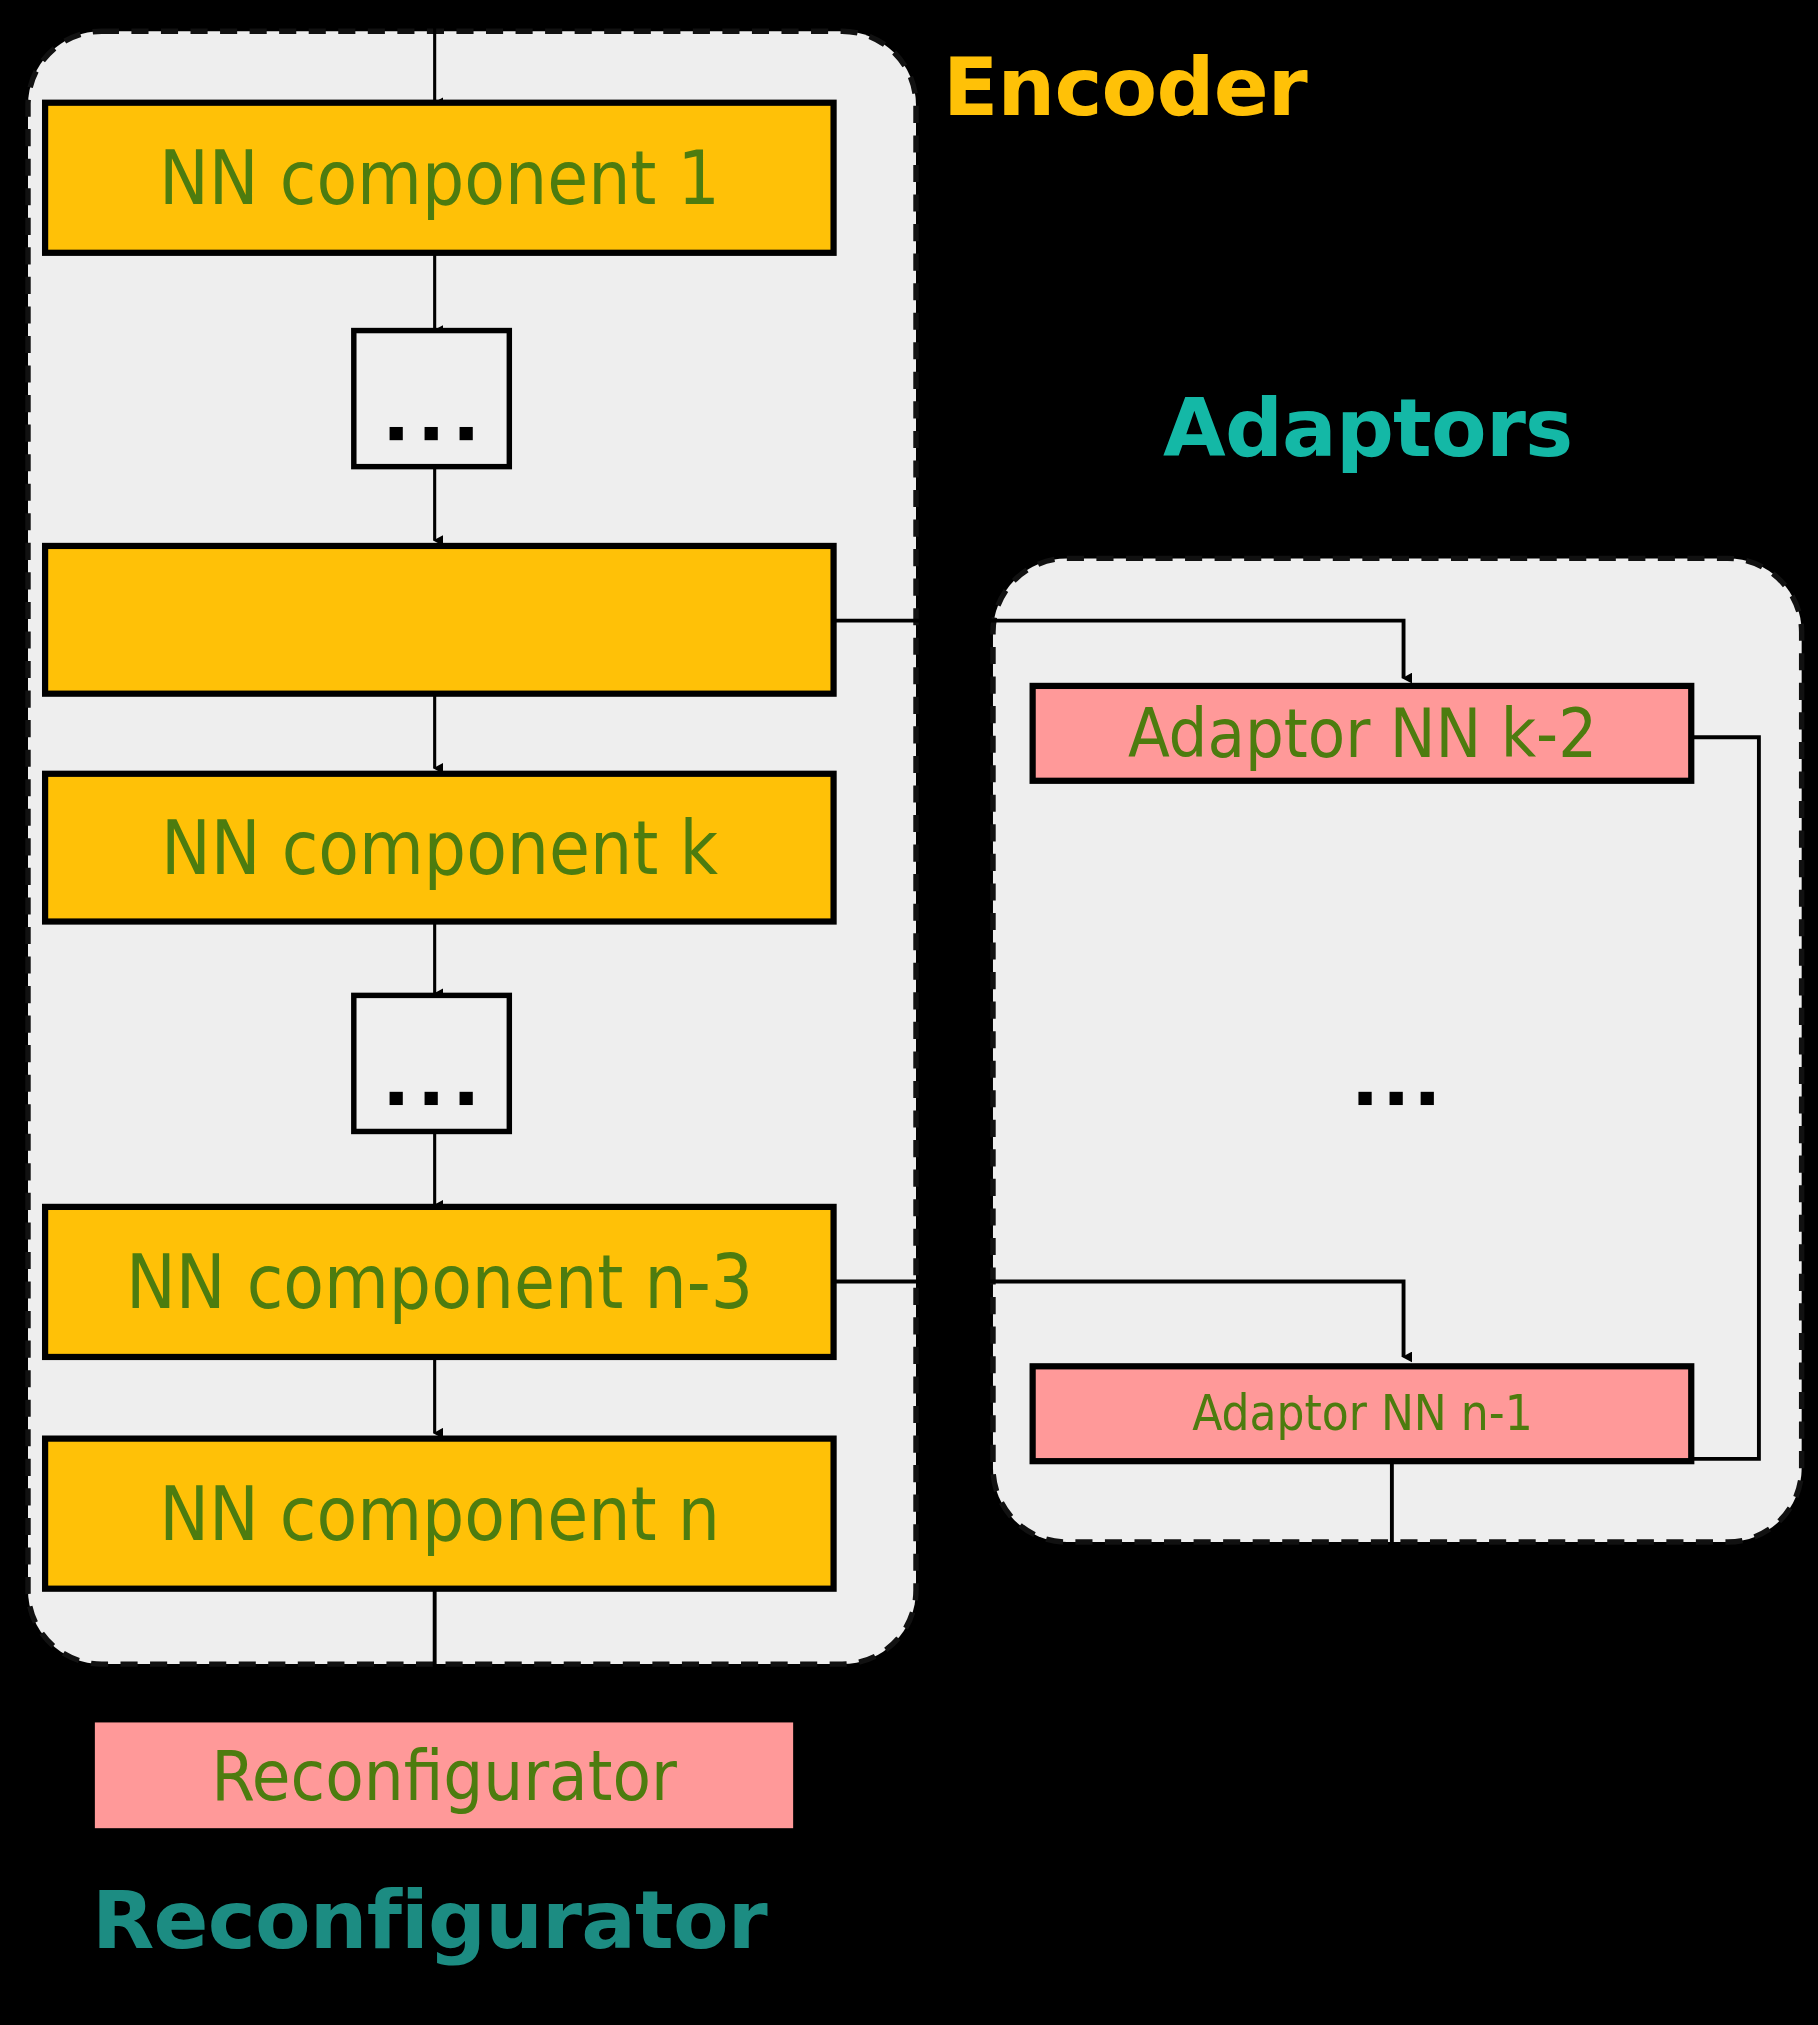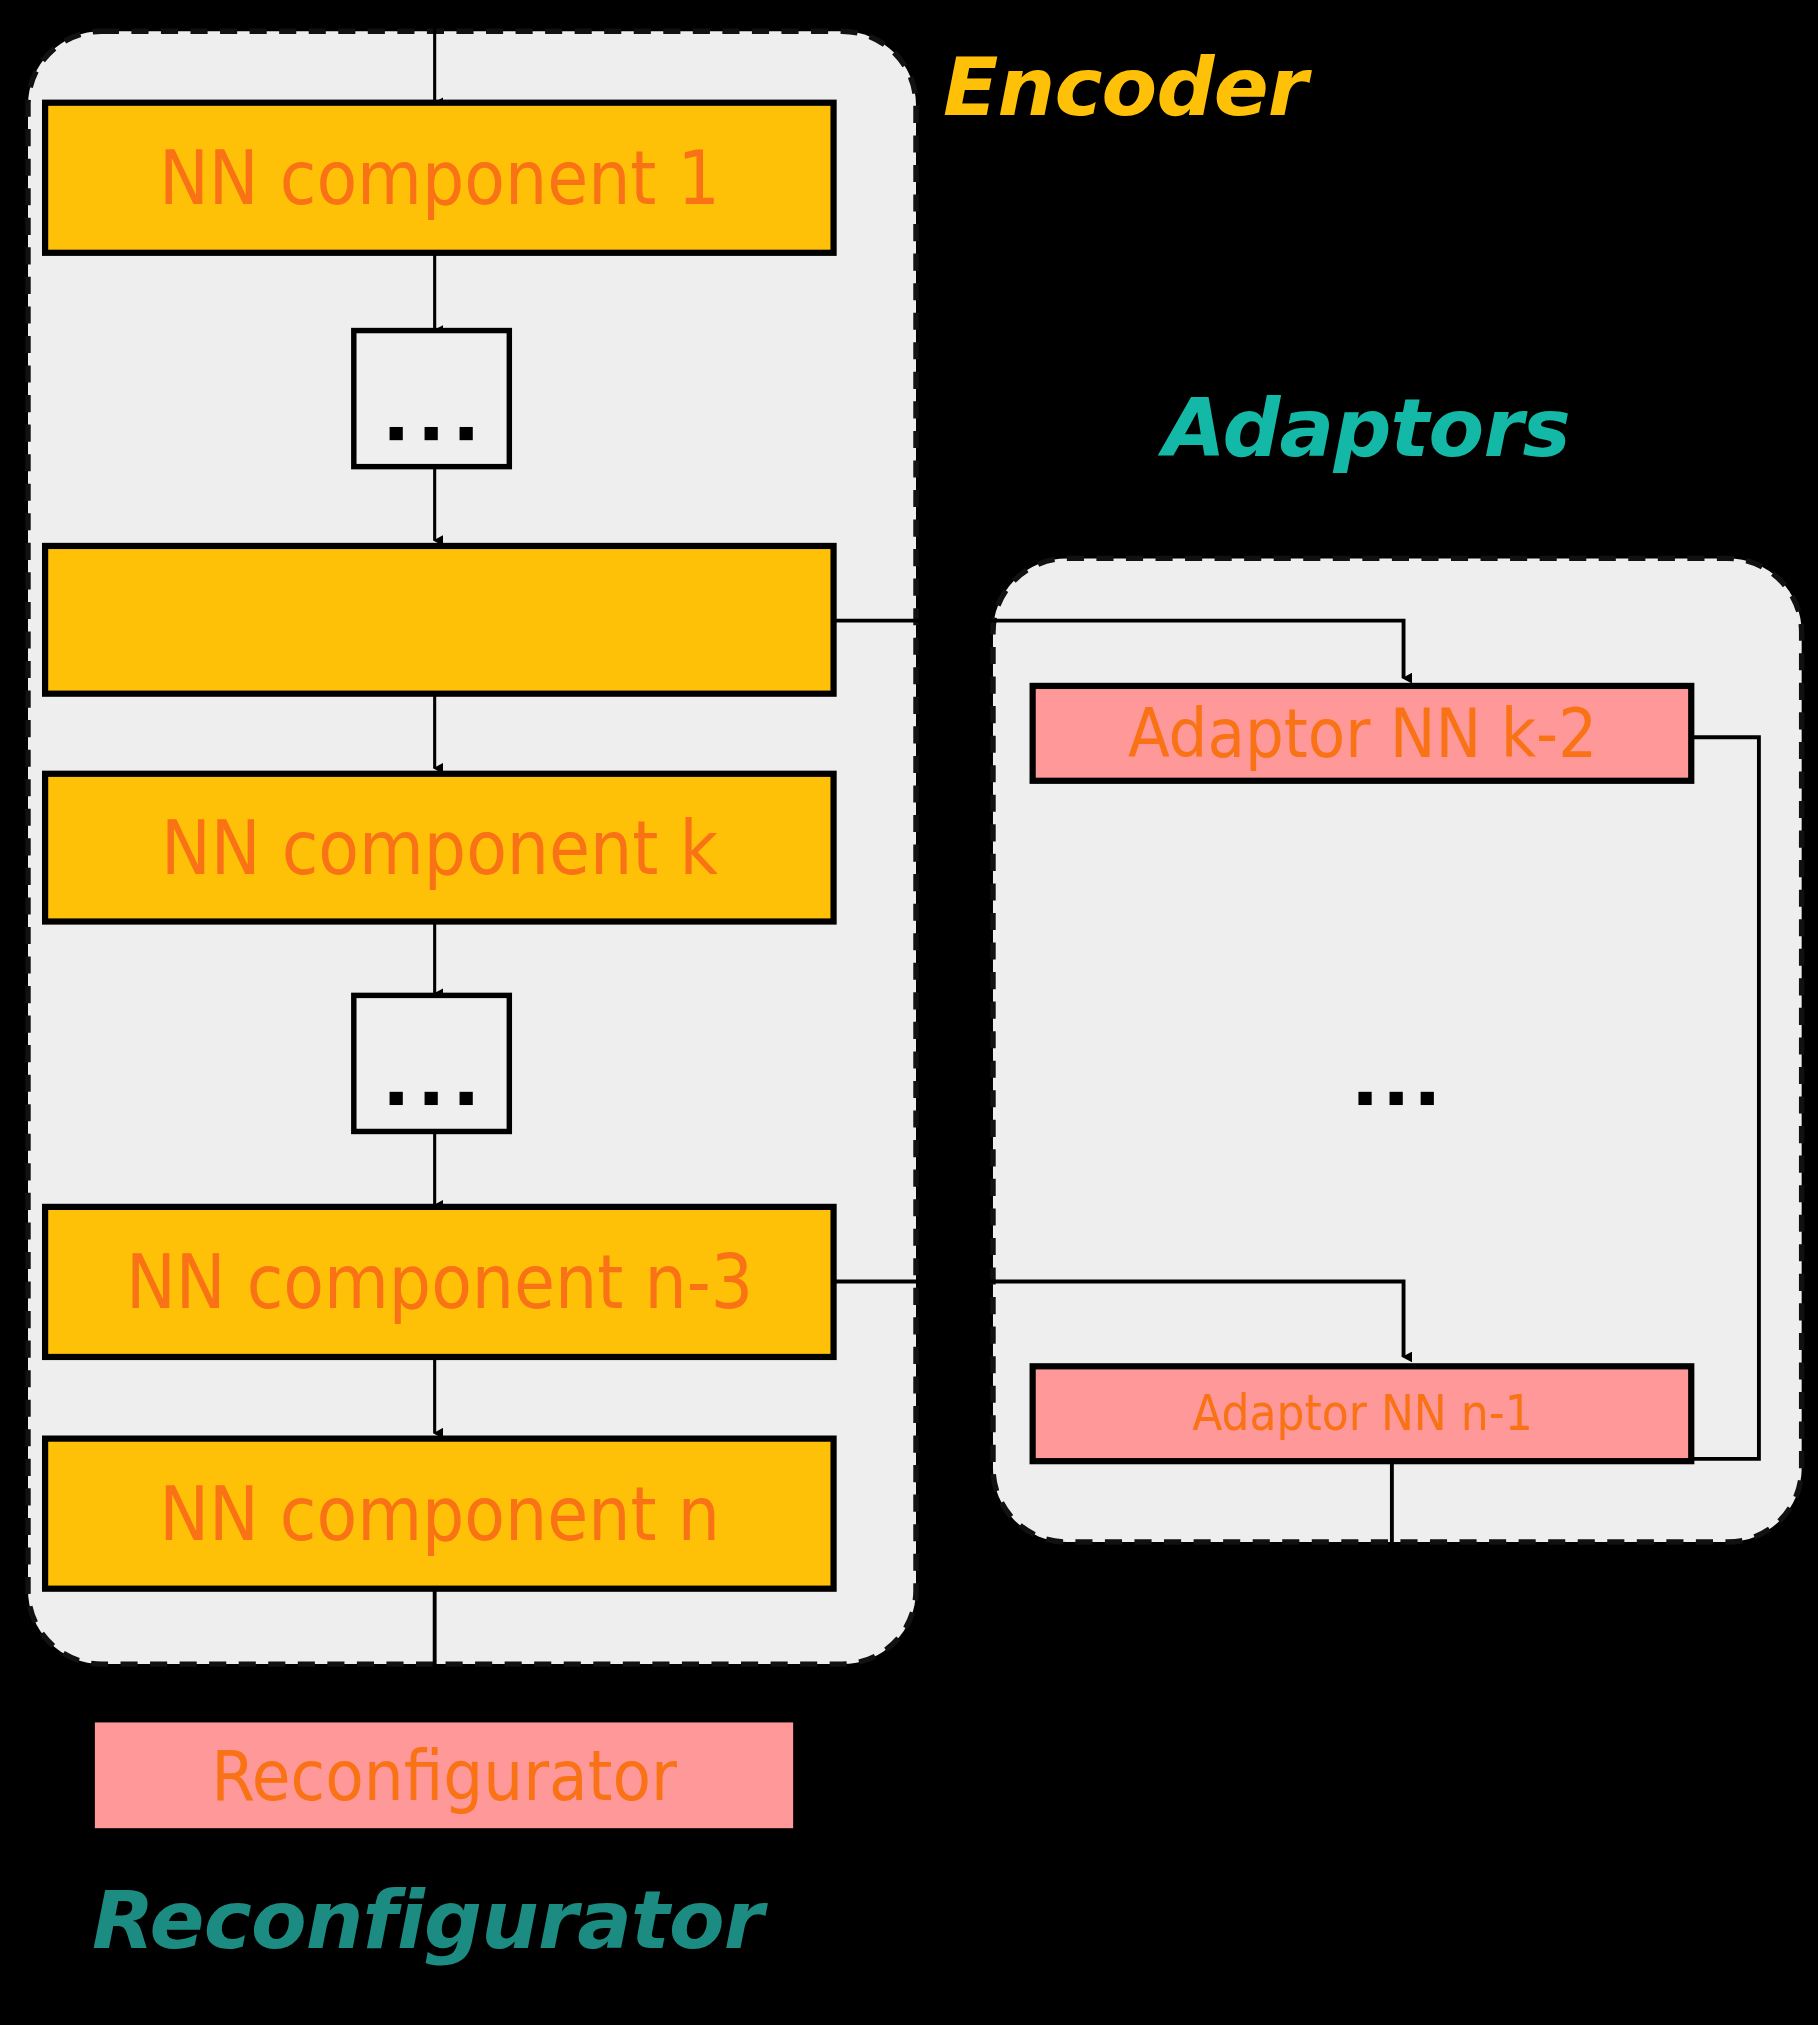--- a/index.html
+++ b/index.html
@@ -9,33 +9,32 @@
     width:1818px;height:2025px;
     position:relative;overflow:hidden;
   }
   #stage{position:absolute;left:0;top:0;width:1818px;height:2025px;background:#000;}
   svg#diagram{position:absolute;left:0;top:0;width:1818px;height:2025px;display:block;}
 
   
   .node-label{
     position:absolute;
     display:flex;align-items:center;justify-content:center;
-    color:#f97316;
+    color:#4d7c0f;
     font-family:"DejaVu Sans","Liberation Sans",sans-serif;
     font-stretch:condensed;
     white-space:nowrap;
     pointer-events:none;
   }
   .group-title{
     position:absolute;
     font-family:"DejaVu Sans","Liberation Sans",sans-serif;
     font-weight:bold;
     white-space:nowrap;
     letter-spacing:-0.8px;
-    font-style:italic;
   }
 </style>
 </head>
 <body>
 
 <div id="stage">
 
   <svg id="diagram" viewBox="0 0 2338 2604">
     <defs>
       <marker id="arrowhead" markerWidth="16" markerHeight="16" refX="7" refY="11" orient="auto" markerUnits="userSpaceOnUse">

